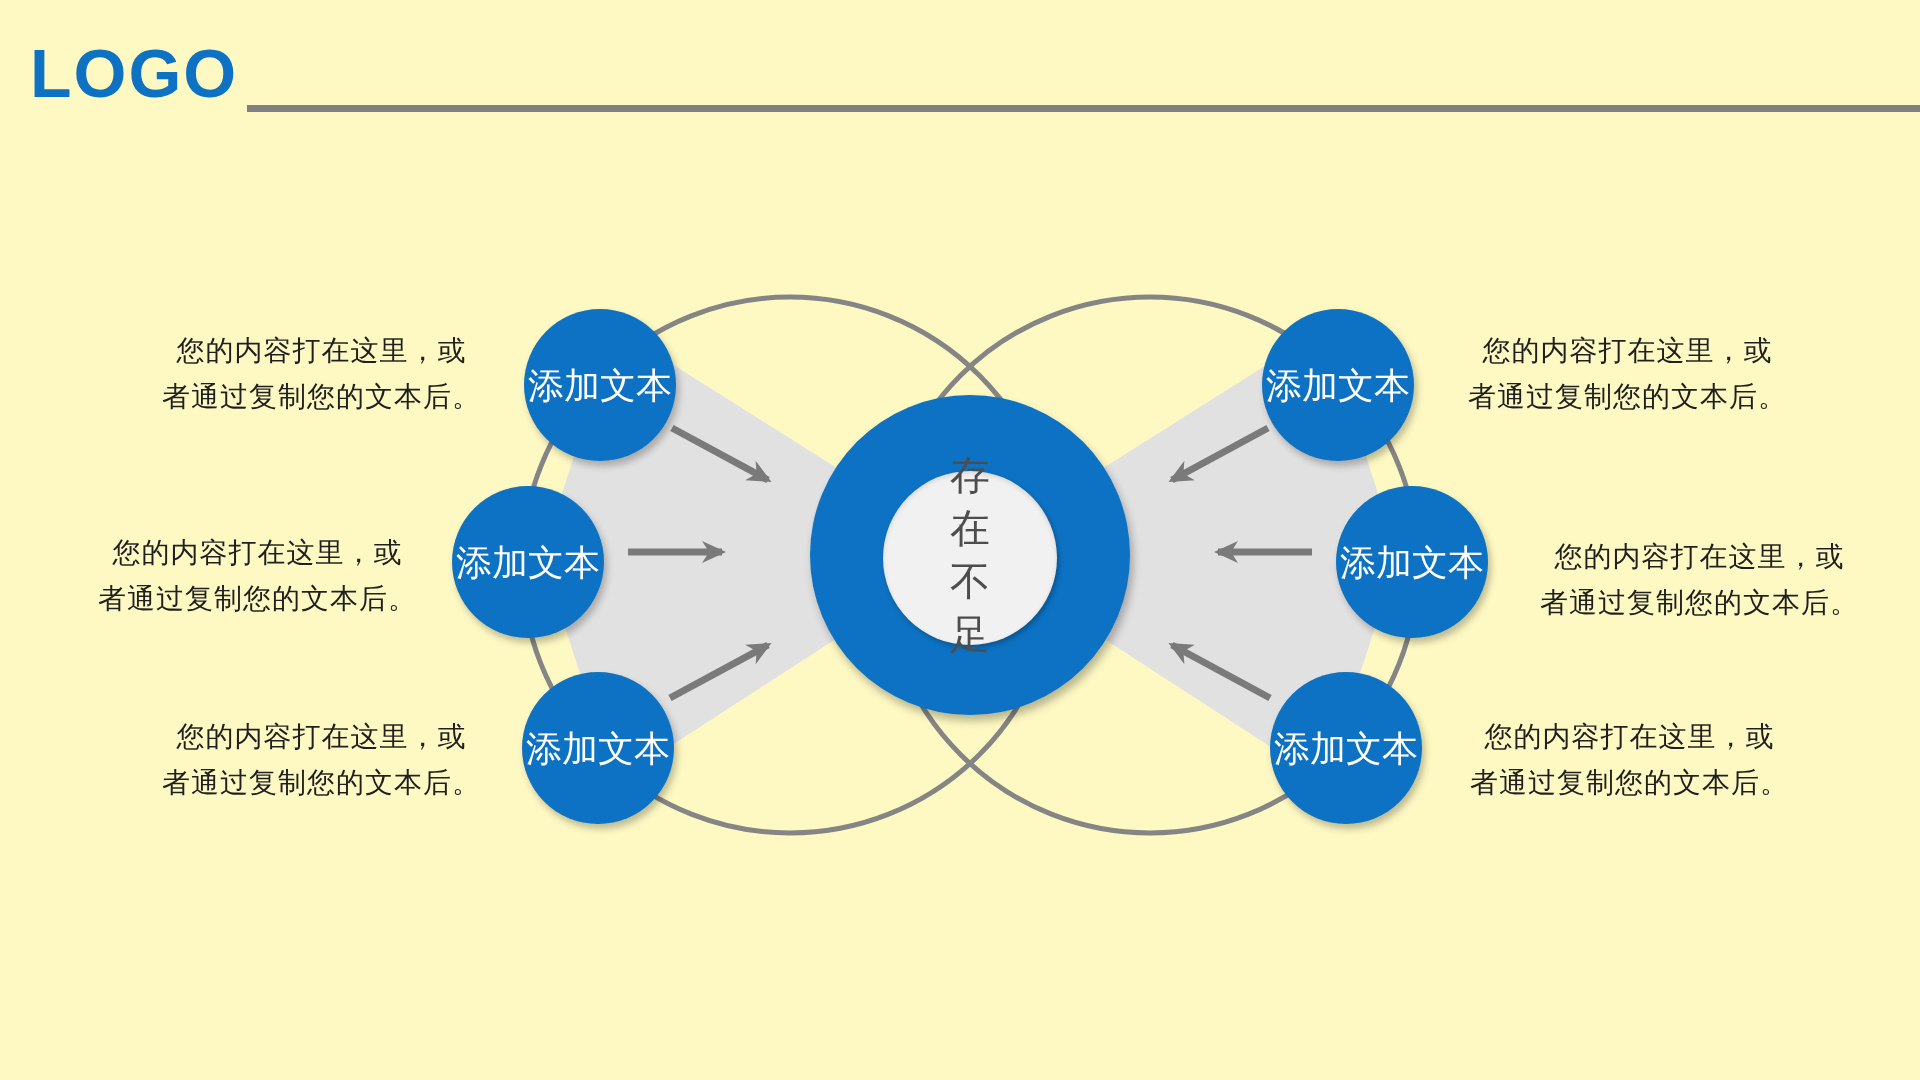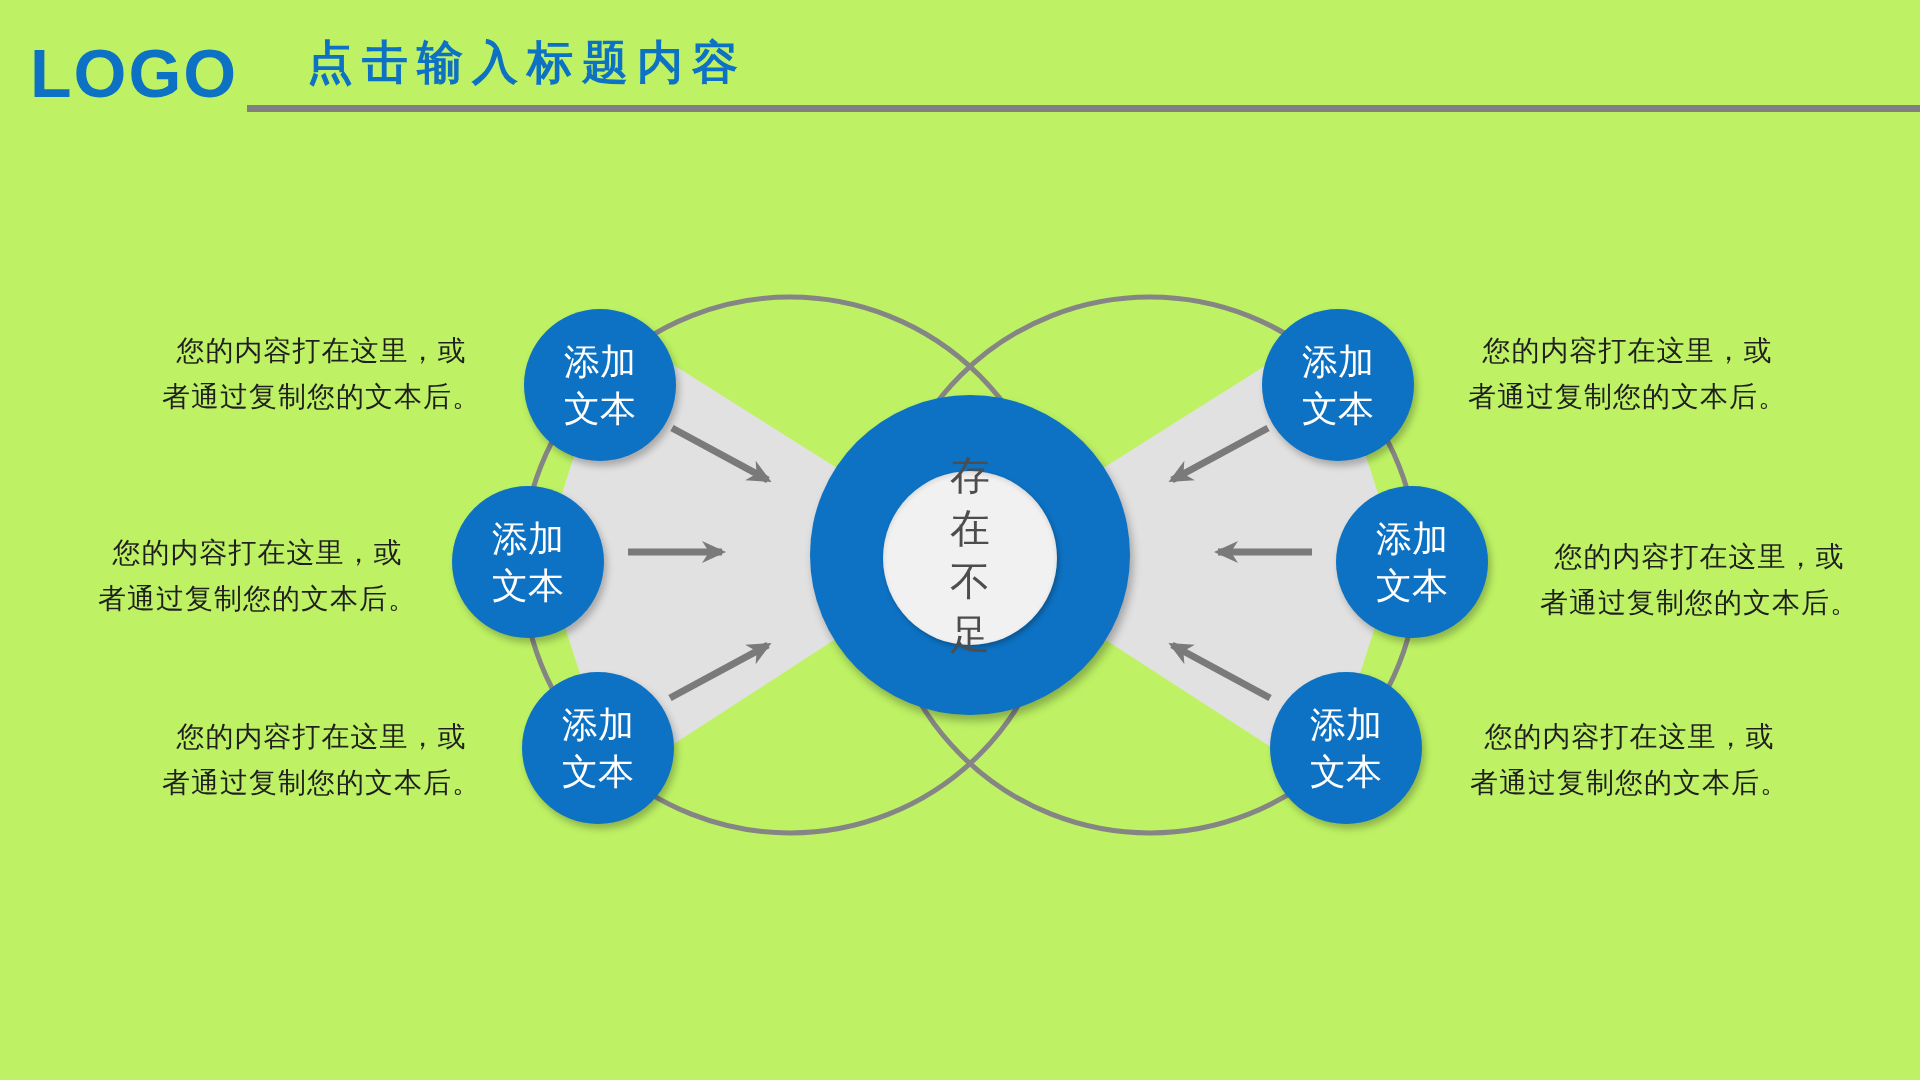--- a/index.html
+++ b/index.html
@@ -9,21 +9,21 @@
     --arrow-gray:#7A7A7A;
     --wedge-gray:#E1E1E1;
     --inner-circle:#F1F1F1;
     --caption-text:#1F1F1F;
     --center-text:#4D4D4D;
   }
   *{margin:0;padding:0;box-sizing:border-box;}
   html,body{background:#ffffff;}
   body{font-family:"Liberation Sans","DejaVu Sans",sans-serif;}
   .stage{
-    position:relative;width:1920px;height:1080px;background:#bef264;overflow:hidden;
+    position:relative;width:1920px;height:1080px;background:#fef9c3;overflow:hidden;
   }
 
   
   .logo{
     position:absolute;left:30px;top:34px;
     font-size:68px;font-weight:bold;letter-spacing:2px;
     color:var(--accent,#0D72C3);
   }
   .slide-title{
     position:absolute;left:307px;top:32px;
@@ -40,21 +40,21 @@
   .wedge{fill:var(--wedge-gray,#E1E1E1);stroke:none;}
   .bigc{fill:none;stroke:var(--arc-gray,#858585);stroke-width:5px;}
   .arrow{stroke:var(--arrow-gray,#7A7A7A);stroke-width:7px;fill:none;}
   .arrowhead{fill:var(--arrow-gray,#7A7A7A);}
 
   
   .node{
     position:absolute;width:152px;height:152px;border-radius:50%;
     background:var(--accent,#0D72C3);
     box-shadow:3px 5px 7px rgba(0,0,0,0.25);
-    display:flex;flex-direction:column;align-items:center;justify-content:center;
+    display:flex;flex-direction:row;align-items:center;justify-content:center;
     color:#ffffff;font-size:36px;line-height:47px;text-align:center;
     cursor:pointer;
   }
   .n1{left:524px;top:309px;}
   .n2{left:452px;top:486px;}
   .n3{left:522px;top:672px;}
   .n4{left:1262px;top:309px;}
   .n5{left:1336px;top:486px;}
   .n6{left:1270px;top:672px;}
 
@@ -87,21 +87,20 @@
   .c4{left:1468px;top:328px;}
   .c5{left:1540px;top:534px;}
   .c6{left:1470px;top:714px;}
 </style>
 </head>
 <body>
 
 <div class="stage">
 
   <div class="logo">LOGO</div>
-  <div class="slide-title">点击输入标题内容</div>
   <div class="header-rule"></div>
 
   <svg class="diagram-svg" width="1920" height="1080" viewBox="0 0 1920 1080">
     <defs>
       <marker id="ah" markerUnits="userSpaceOnUse" markerWidth="30" markerHeight="26" refX="22" refY="13" orient="auto">
         <path class="arrowhead" d="M2,2 L26,13 L2,24 L9,13 Z"></path>
       </marker>
     </defs>
 
     <polygon class="wedge" points="615,328 970,552 615,782 542,556"></polygon>

